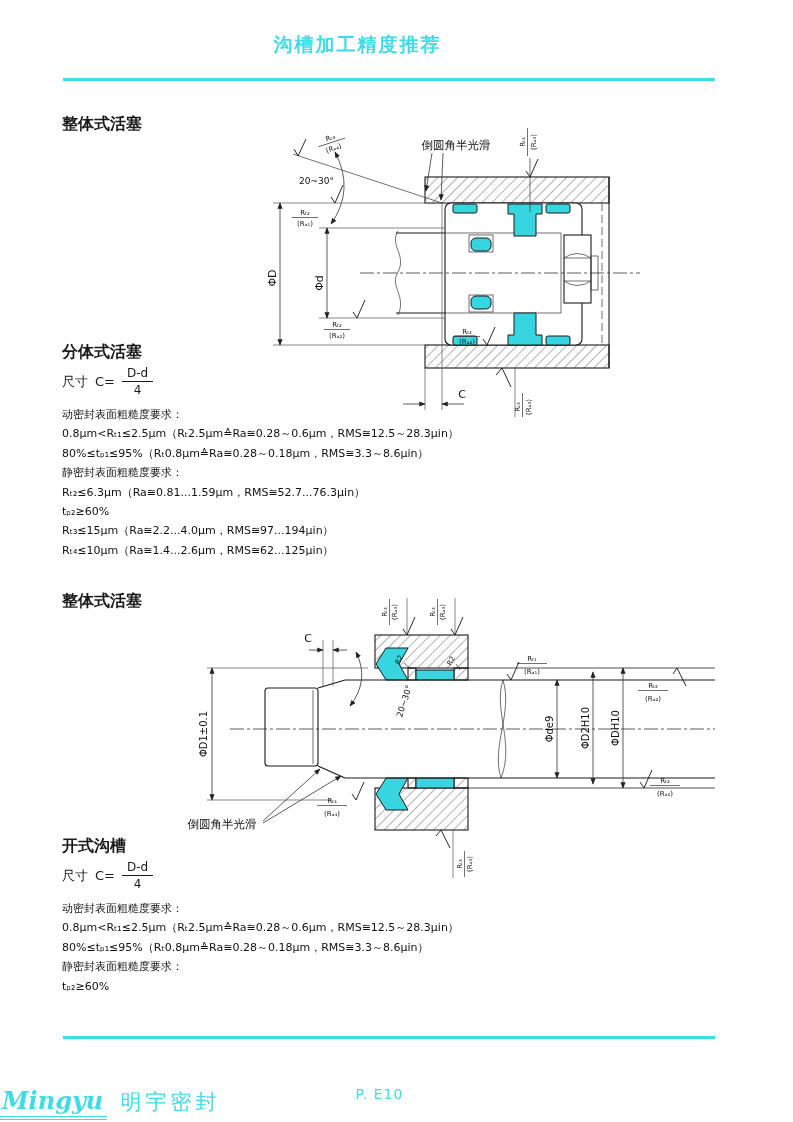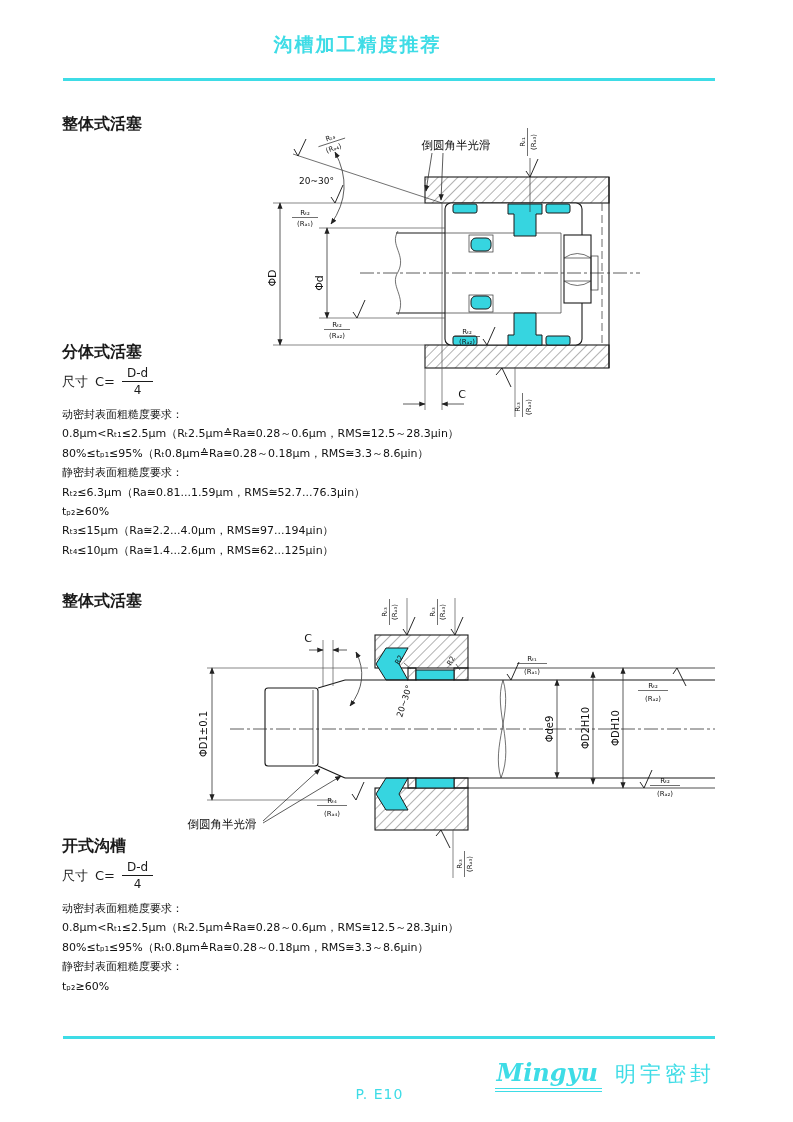--- a/index.html
+++ b/index.html
@@ -25,21 +25,21 @@
   .seal { fill:var(--seal); stroke:#1a1a1a; stroke-width:1; }
   .dimline { stroke:#333; stroke-width:0.8; fill:none; }
   .extline { stroke:#555; stroke-width:0.7; fill:none; }
   .gray { stroke:#8a8a8a; stroke-width:1.6; fill:none; }
   .tick { stroke:#111; stroke-width:0.9; fill:none; }
   .cl { stroke:#333; stroke-width:0.8; stroke-dasharray:14 3 3 3; }
   .dash { stroke:#444; stroke-width:0.8; stroke-dasharray:8 4; }
   .lbl { font:7px "DejaVu Sans",sans-serif; fill:#111; }
   .dimlbl { font:11px "DejaVu Sans",sans-serif; fill:#111; }
   .note { font:11.5px "DejaVu Sans",sans-serif; fill:#111; }
-  .footer-brand { position:absolute; top:1058px; left:0; width:100%; text-align:right; color:var(--accent); }
+  .footer-brand { position:absolute; top:1086px; left:0; width:100%; text-align:left; color:var(--accent); }
   .brand-en { font-family:"DejaVu Serif","Liberation Serif",serif; font-style:italic; font-weight:bold;
               font-size:24px; border-bottom:4px double var(--accent); padding:0 4px 1px 2px; }
   .brand-cn { font-size:21px; letter-spacing:4px; margin-left:8px; }
   .footer-page { position:absolute; top:1086px; left:0; width:100%; text-align:center;
                  color:var(--accent); font-size:14px; letter-spacing:1px;padding-left:44px; }
 </style>
 </head>
 <body>
 
 <div class="page">

